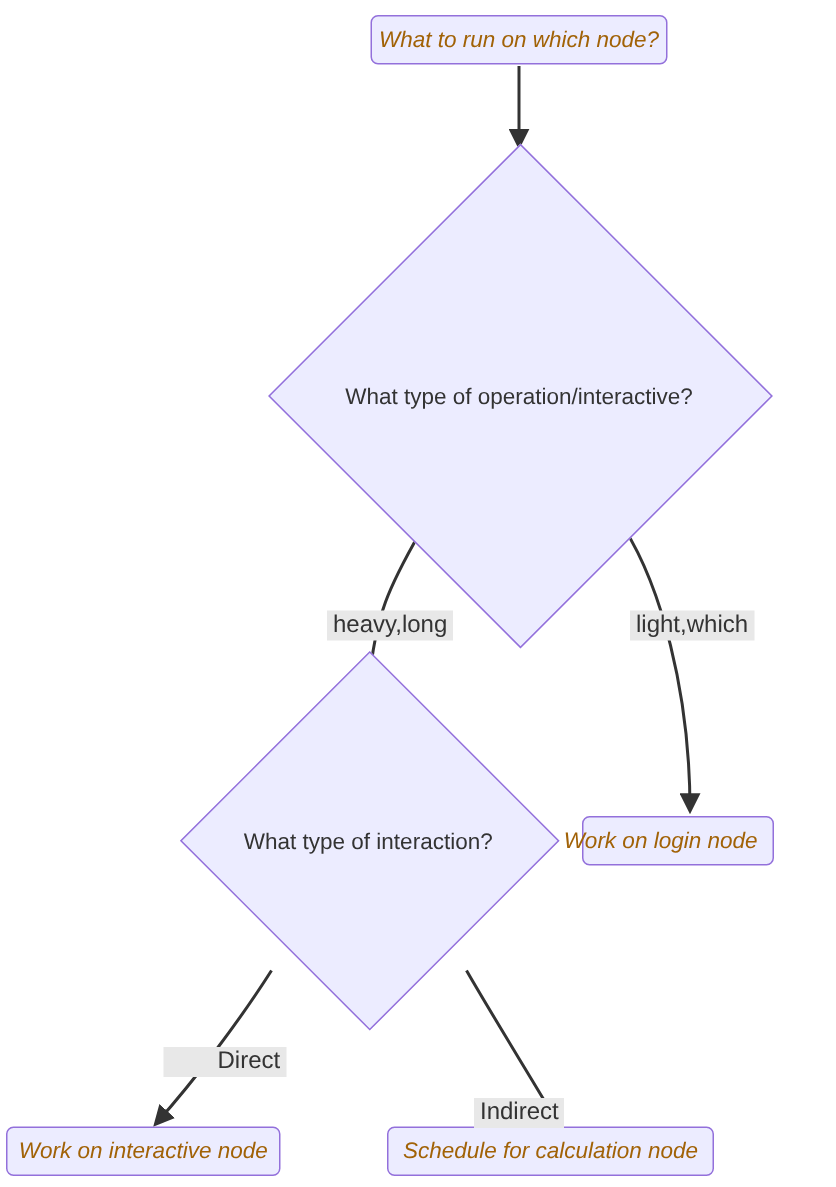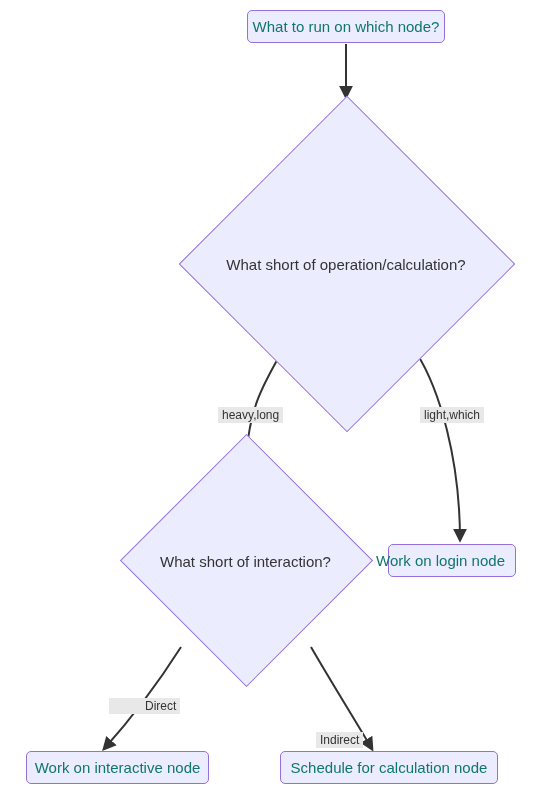--- a/index.html
+++ b/index.html
@@ -15,47 +15,48 @@
     overflow: hidden;
   }
   svg { position: absolute; top: 0; left: 0; }
   .node-box {
     position: absolute;
     background: #ECECFF;
     border: 1px solid #9370DB;
     border-radius: 5px;
     padding: 6px 10px;
     text-align: center;
-    color: #0f766e;
+    color: #a16207;
     box-sizing: border-box;
     display: flex;
     align-items: center;
     justify-content: center;
     white-space: nowrap;
+    font-style: italic;
   }
   .diamond {
     position: absolute;
     transform: rotate(45deg);
     background: #ECECFF;
     border: 1px solid #9370DB;
   }
   .diamond-label {
     position: absolute;
     text-align: center;
     color: #333;
     display: flex;
     align-items: center;
     justify-content: center;
   }
   .edge-label {
     position: absolute;
     background: #e8e8e8;
     color: #333;
     padding: 1px 4px;
-    font-size: 12px;
+    font-size: 16px;
     white-space: nowrap;
   }
 </style>
 </head>
 <body>
 
 <svg width="557" height="791">
   <defs>
     <marker id="arrow" viewBox="0 0 10 10" refX="8" refY="5" markerWidth="7" markerHeight="7" orient="auto-start-reverse">
       <path d="M 0 0 L 10 5 L 0 10 z" fill="#333"></path>
@@ -71,33 +72,33 @@
   <path d="M 181 647 C 160 680, 130 720, 104 749" stroke="#333" stroke-width="2" fill="none" marker-end="url(#arrow)"></path>
 
   <path d="M 311 647 C 330 680, 355 720, 372 749" stroke="#333" stroke-width="2" fill="none" marker-end="url(#arrow)"></path>
 </svg>
 
 <div class="node-box" style="left:247px; top:10px; width:198px; height:33px;">
   <span>What to run on which node?</span>
 </div>
 
 <div class="diamond" style="left:228px; top:145px; width:236px; height:236px;"></div>
-<div class="diamond-label" style="left:210px; top:254px; width:272px; height:20px;">What short of operation/calculation?</div>
+<div class="diamond-label" style="left:210px; top:254px; width:272px; height:20px;">What type of operation/interactive?</div>
 
 <div class="diamond" style="left:157px; top:471px; width:177px; height:177px;"></div>
-<div class="diamond-label" style="left:150px; top:551px; width:191px; height:20px;">What short of interaction?</div>
+<div class="diamond-label" style="left:150px; top:551px; width:191px; height:20px;">What type of interaction?</div>
 
 <div class="node-box" style="left:388px; top:544px; width:128px; height:33px;justify-content:flex-end;">
   <span>Work on login node</span>
 </div>
 
-<div class="node-box" style="left:26px; top:751px; width:183px; height:33px;">
+<div class="node-box" style="left:4px; top:751px; width:183px; height:33px;">
   <span>Work on interactive node</span>
 </div>
 
-<div class="node-box" style="left:280px; top:751px; width:218px; height:33px;">
+<div class="node-box" style="left:258px; top:751px; width:218px; height:33px;">
   <span>Schedule for calculation node</span>
 </div>
 
 <div class="edge-label" style="left:218px; top:407px;">heavy,long</div>
 <div class="edge-label" style="left:420px; top:407px;">light,which</div>
 <div class="edge-label" style="left:109px; top:698px;padding-left:36px;">Direct</div>
 <div class="edge-label" style="left:316px; top:732px;">Indirect</div>
 
 </body></html>

